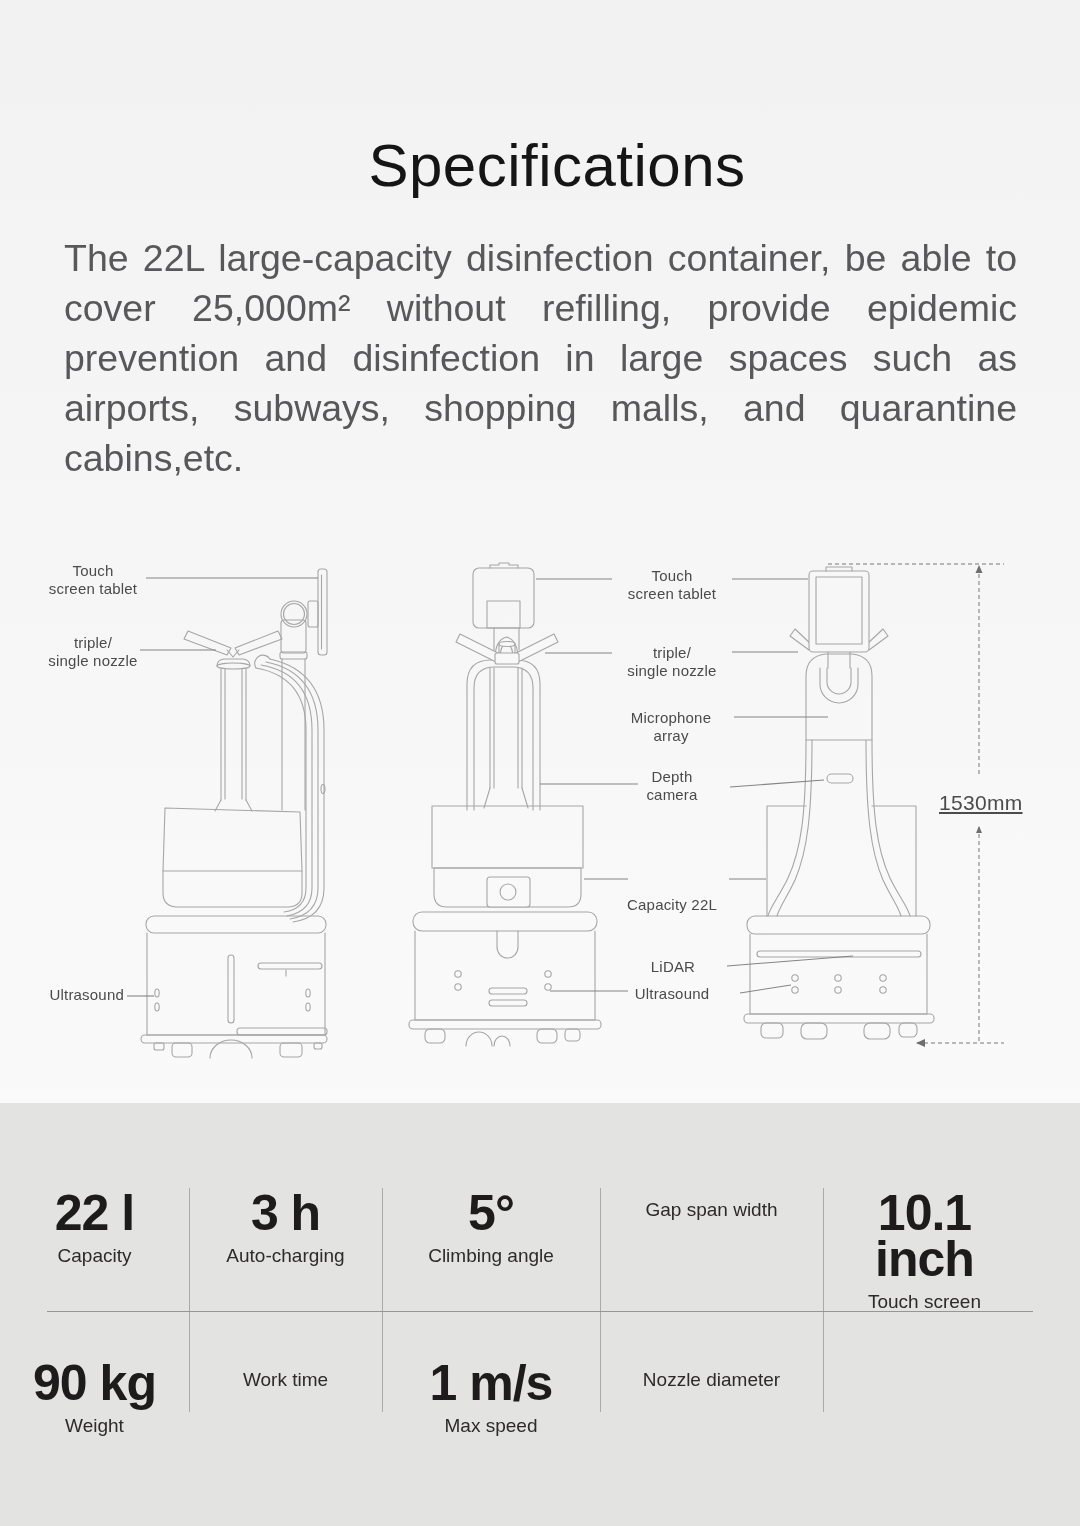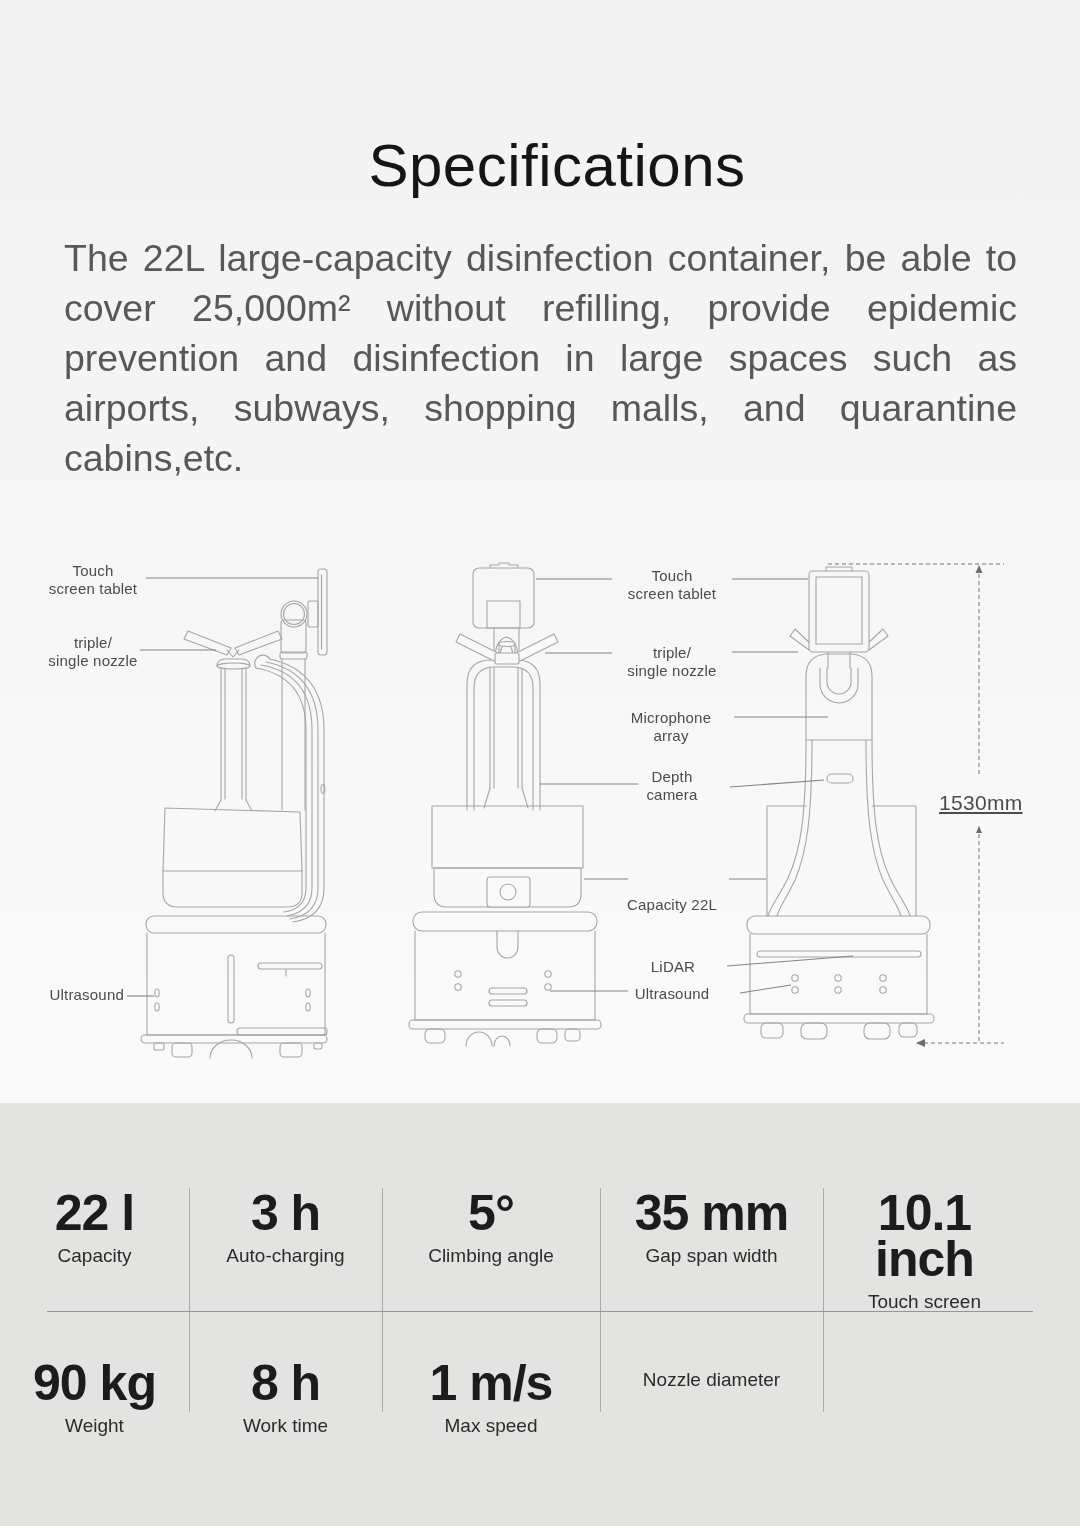--- a/index.html
+++ b/index.html
@@ -244,36 +244,34 @@
     </div>
     <div class="spec-cell">
       <div class="spec-value">3 h</div>
       <div class="spec-label">Auto-charging</div>
     </div>
     <div class="spec-cell">
       <div class="spec-value">5°</div>
       <div class="spec-label">Climbing angle</div>
     </div>
     <div class="spec-cell">
-      <div class="spec-value">35 mm</div>
       <div class="spec-label">Gap span width</div>
     </div>
     <div class="spec-cell">
       <div class="spec-value">10.1 inch</div>
       <div class="spec-label">Touch screen</div>
     </div>
   </div>
 
   <div class="spec-row row2">
     <div class="spec-cell">
       <div class="spec-value">90 kg</div>
       <div class="spec-label">Weight</div>
     </div>
     <div class="spec-cell">
-      <div class="spec-value">8 h</div>
       <div class="spec-label">Work time</div>
     </div>
     <div class="spec-cell">
       <div class="spec-value">1 m/s</div>
       <div class="spec-label">Max speed</div>
     </div>
     <div class="spec-cell">
       <div class="spec-label">Nozzle diameter</div>
     </div>
   </div>

